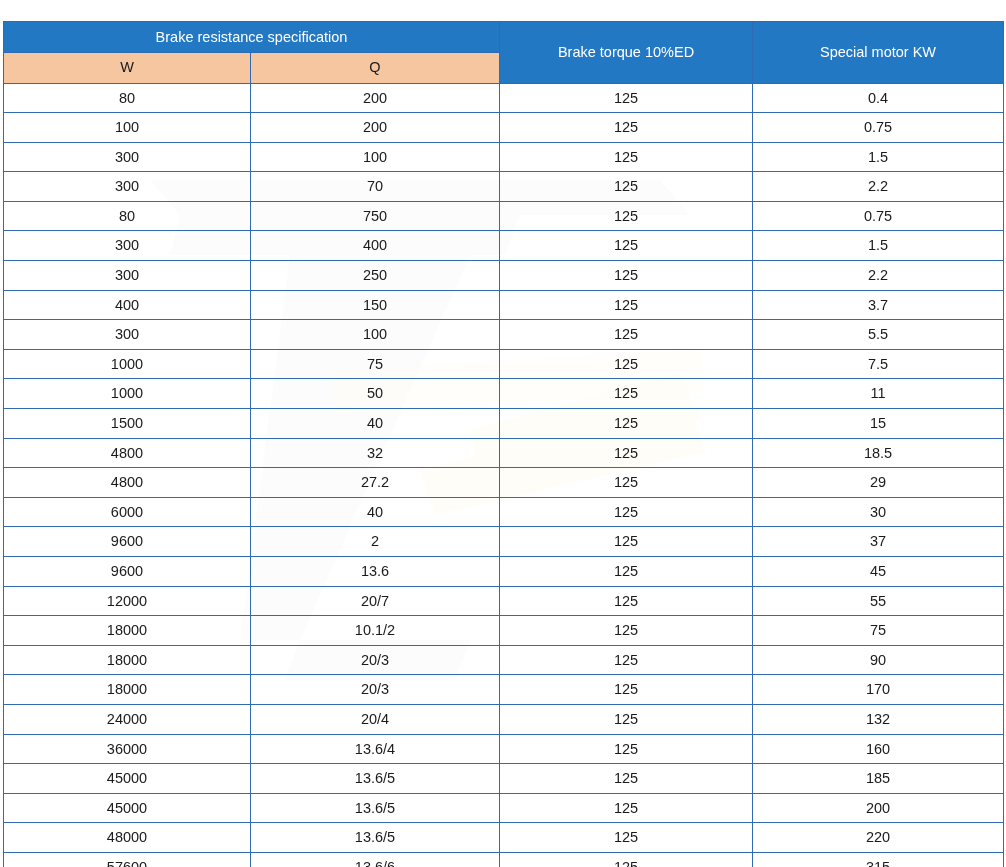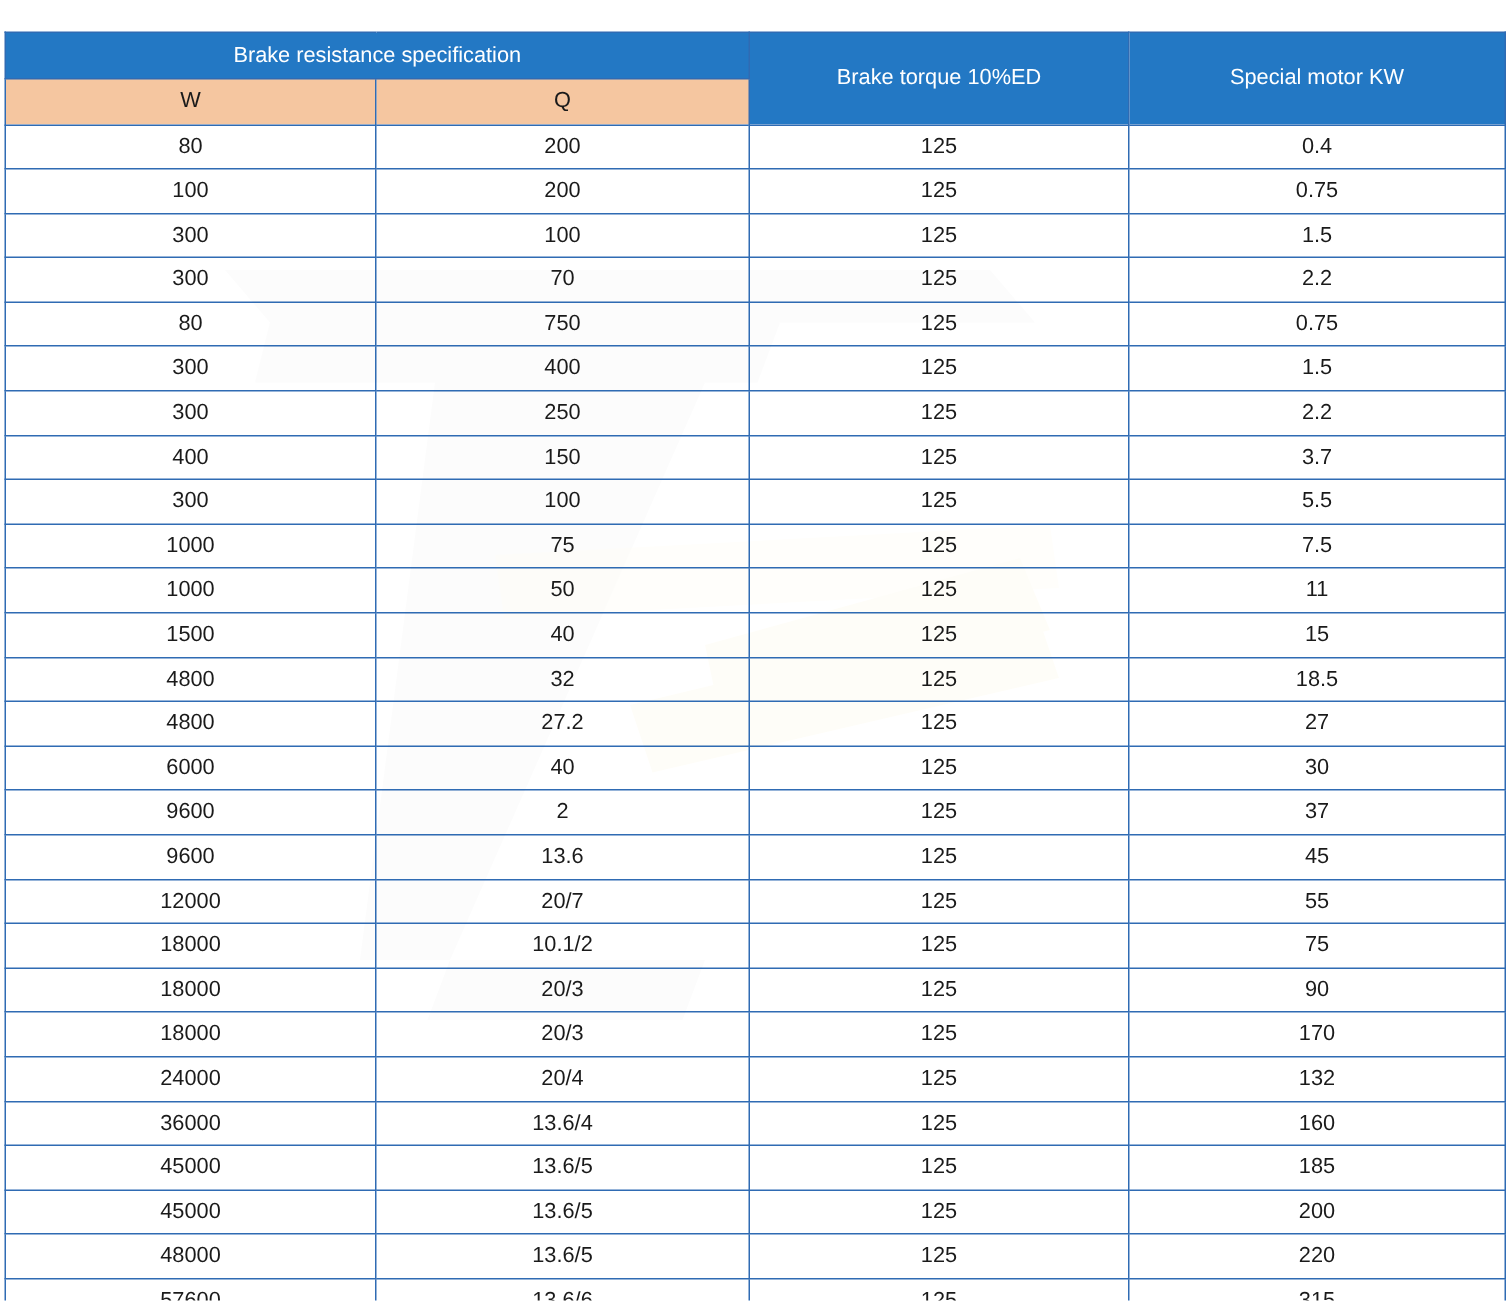--- a/index.html
+++ b/index.html
@@ -190,21 +190,21 @@
       <tr class="r-white">
         <td>4800</td>
         <td>32</td>
         <td>125</td>
         <td>18.5</td>
       </tr>
       <tr class="r-white">
         <td>4800</td>
         <td>27.2</td>
         <td>125</td>
-        <td>27</td>
+        <td>29</td>
       </tr>
       <tr class="r-white">
         <td>6000</td>
         <td>40</td>
         <td>125</td>
         <td>30</td>
       </tr>
       <tr class="r-white">
         <td>9600</td>
         <td>2</td>

